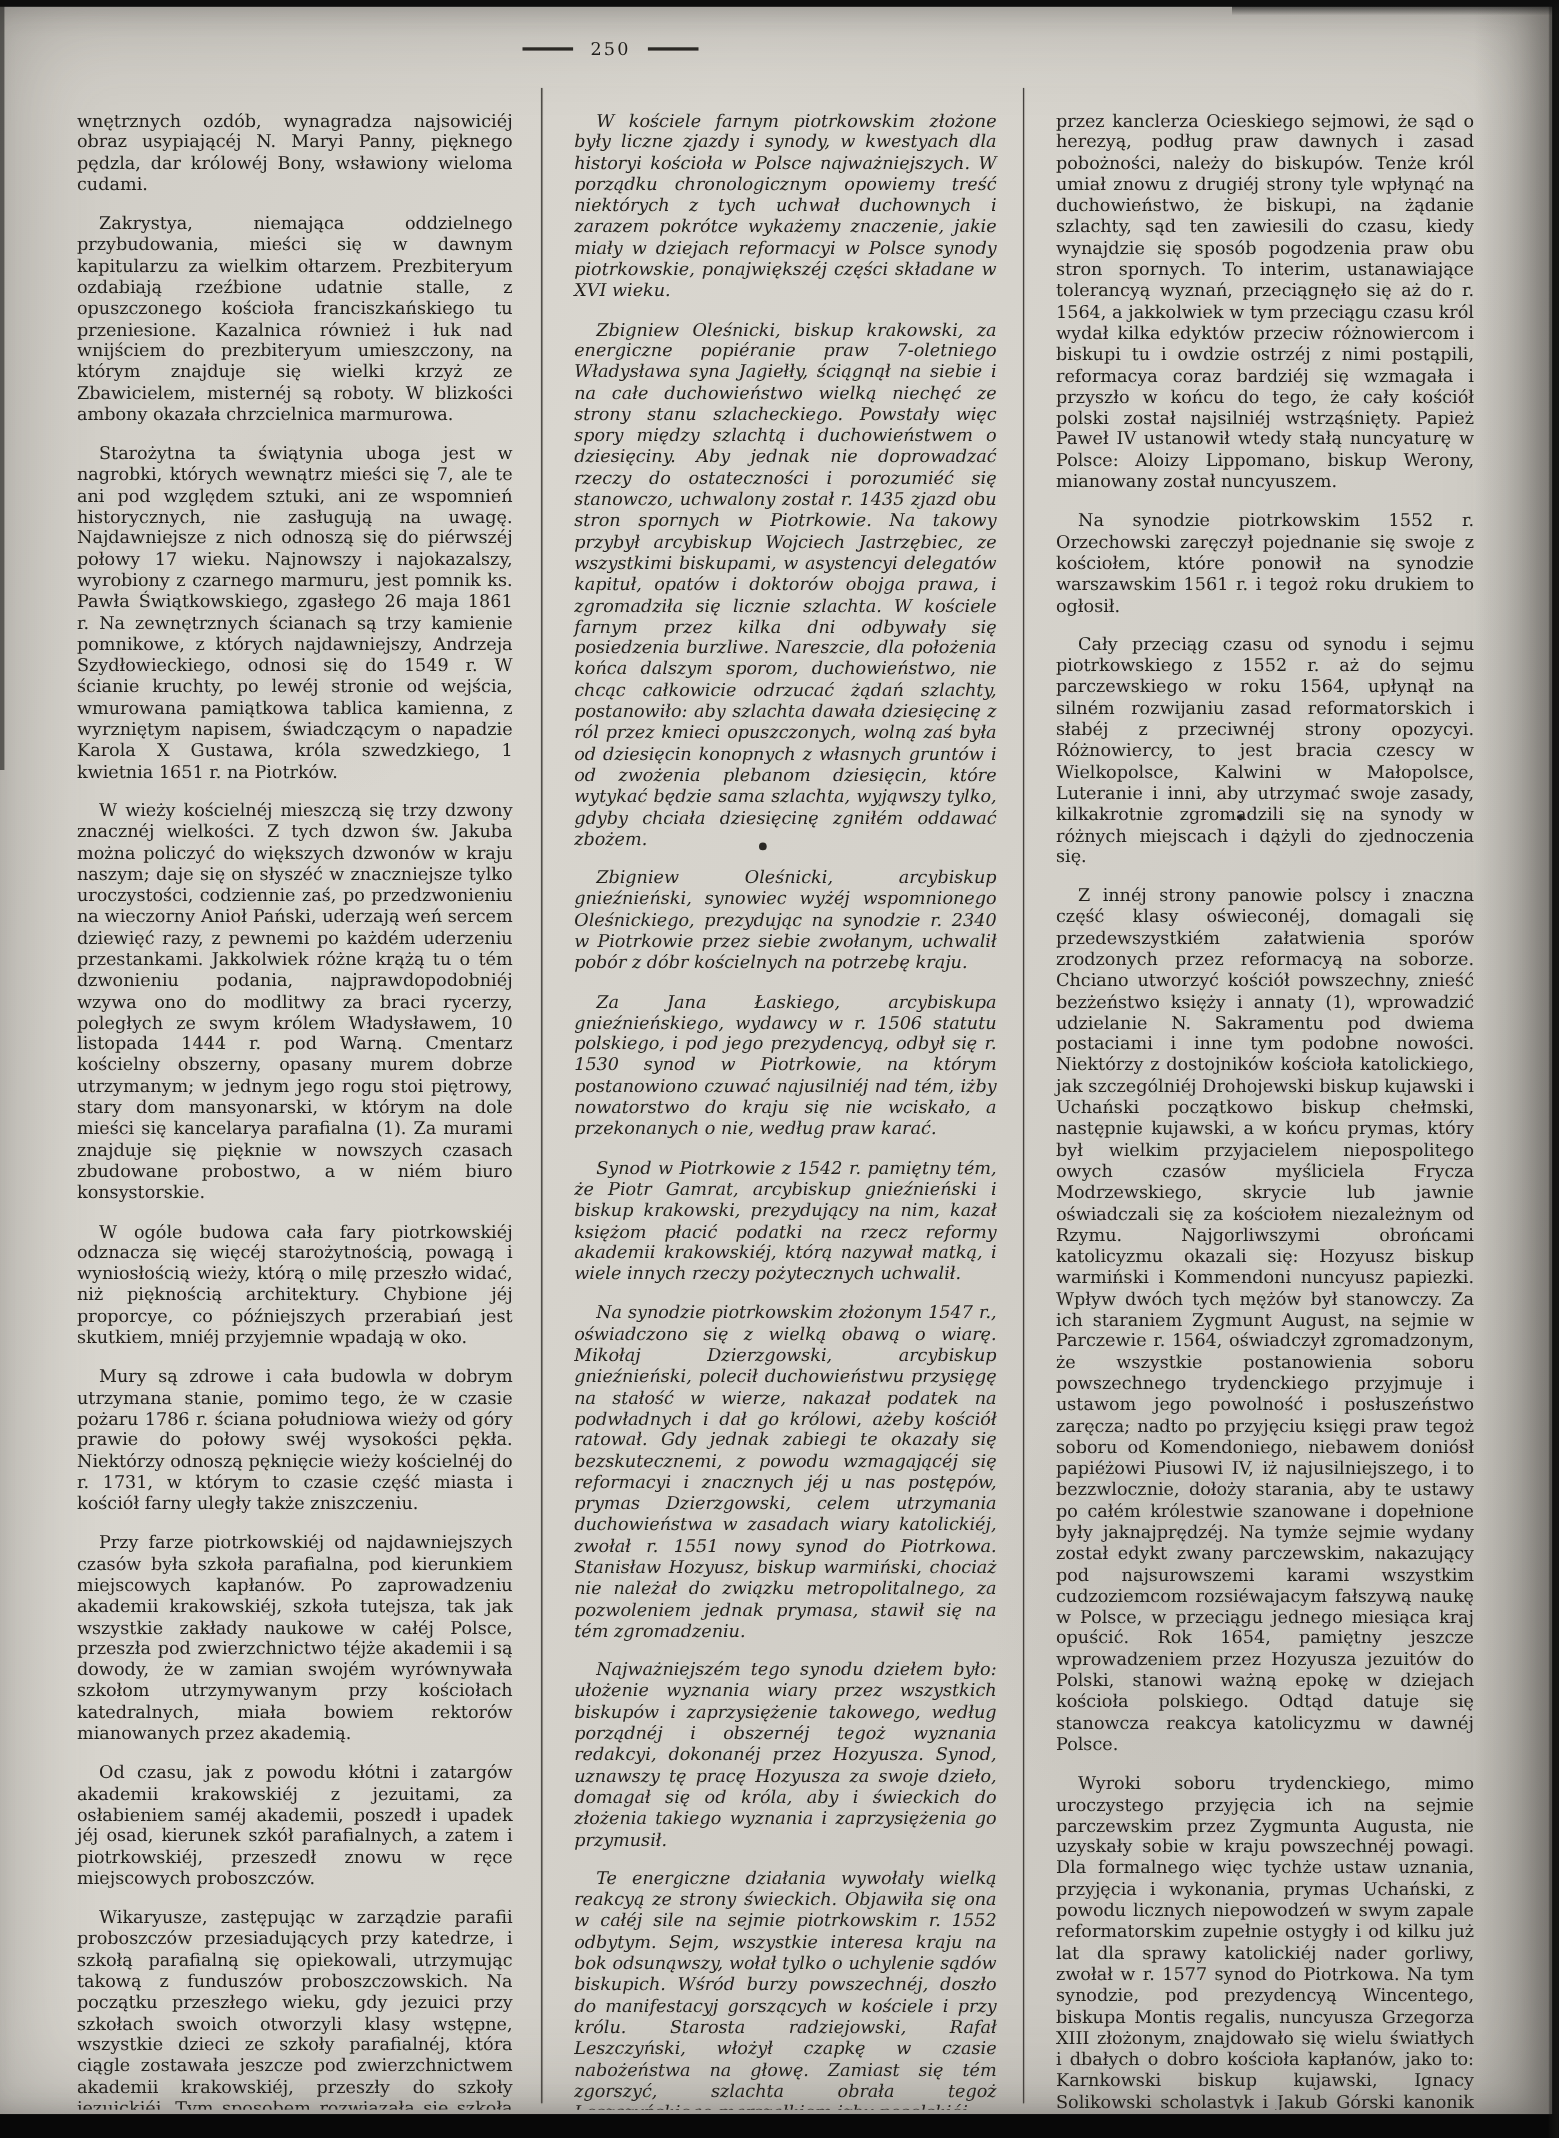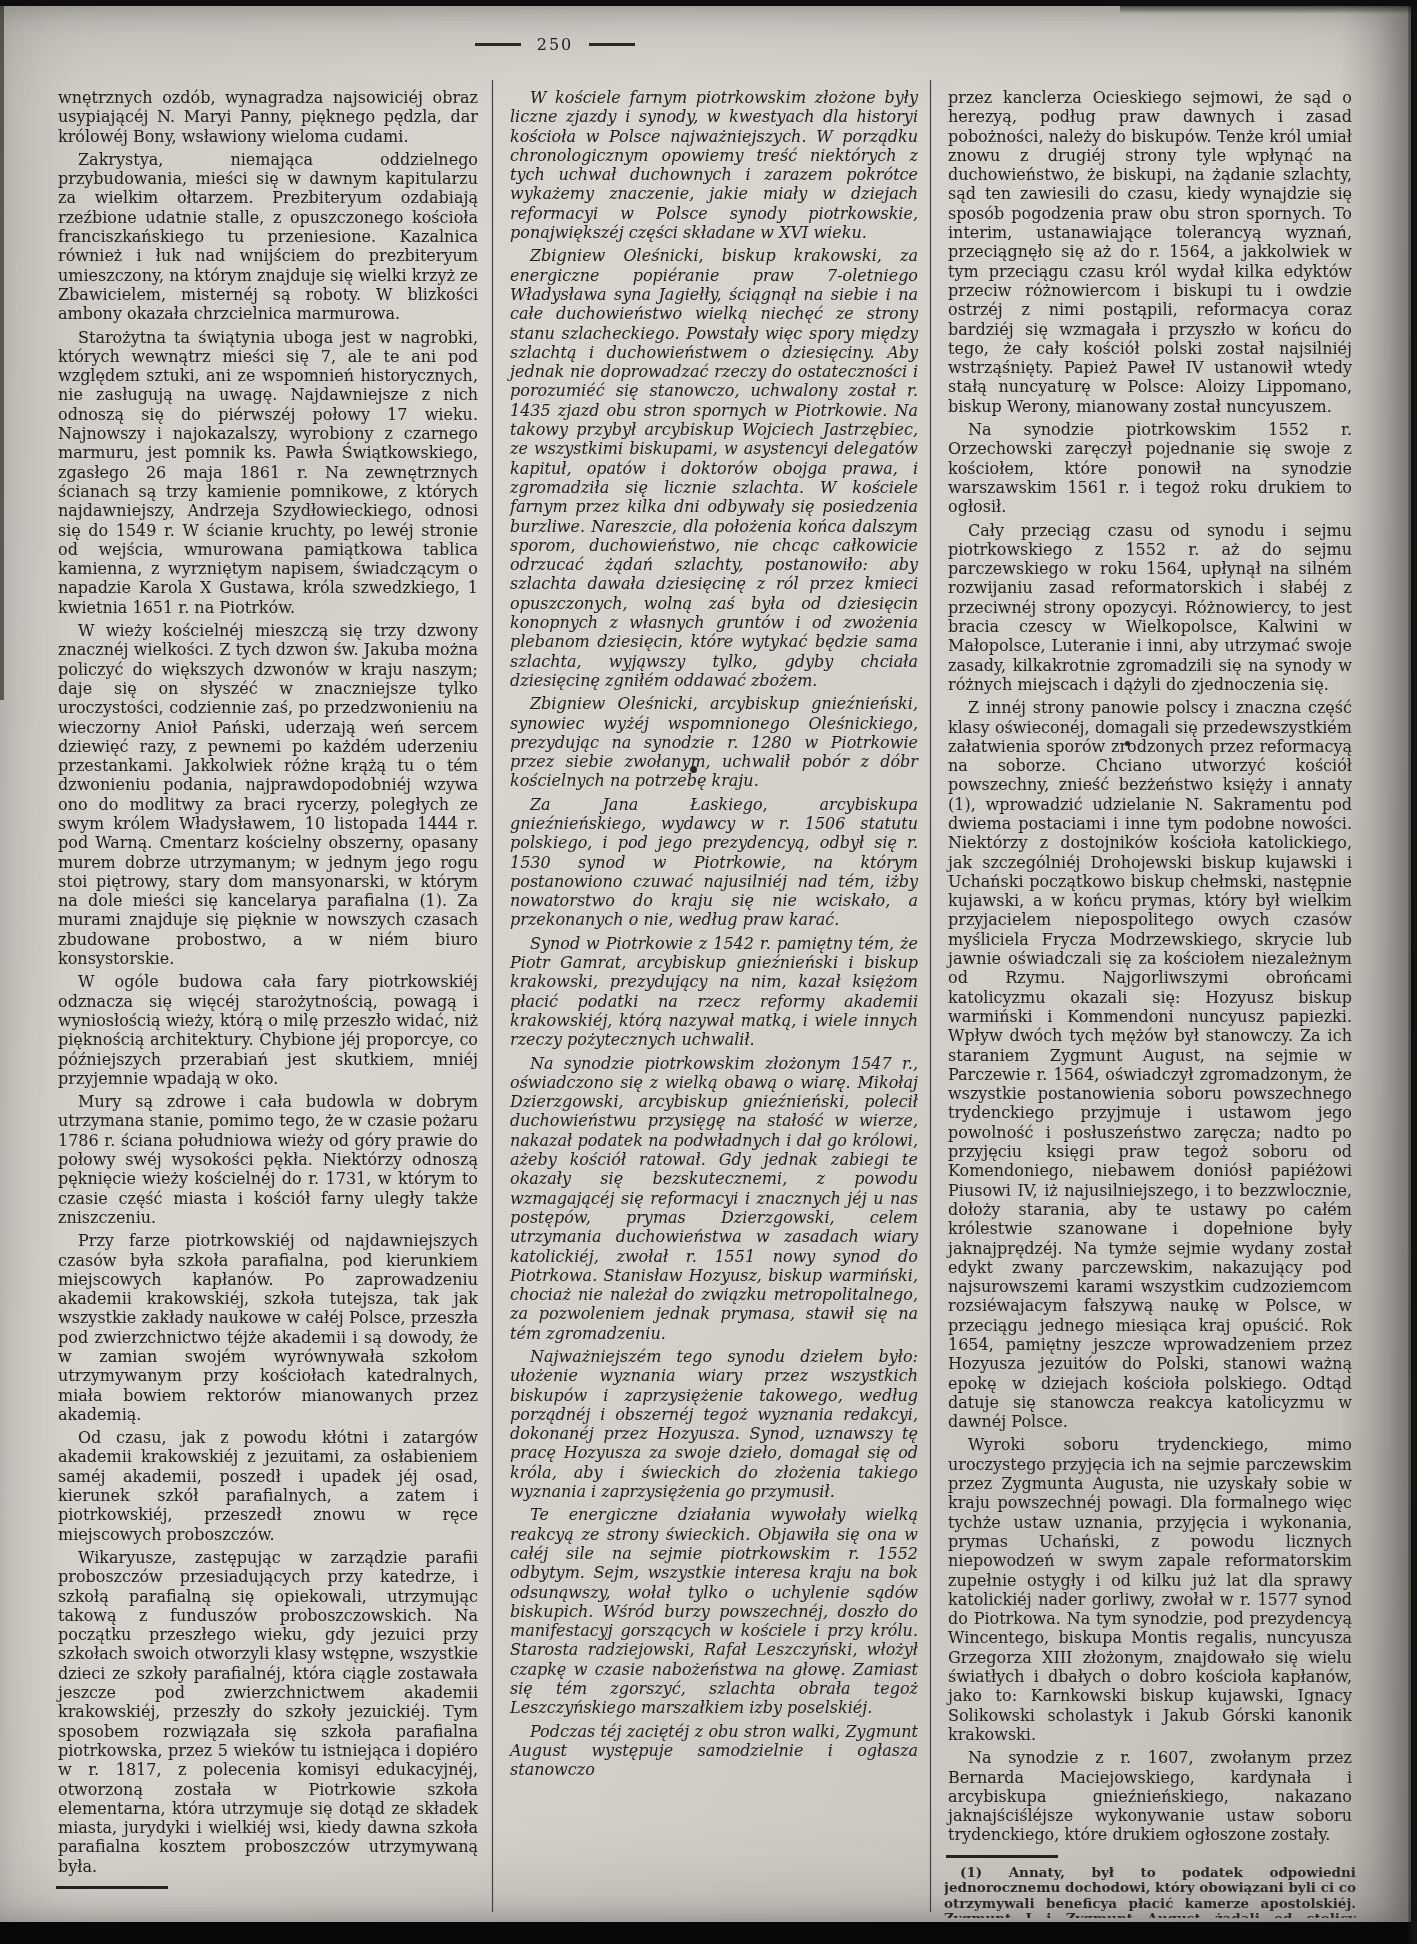--- a/index.html
+++ b/index.html
@@ -30,21 +30,21 @@
   .rule1{left:492px;}
   .rule2{left:930px;}
 
   .col{
     position:absolute;top:84px;height:1834px;overflow:hidden;
     color:#23201c;font-size:16px;line-height:19.3px;text-align:justify;
   }
   .col1{left:54px;width:428px;}
   .col2{left:506px;width:416px;font-style:italic;}
   .col3{left:944px;width:412px;}
-  .col p{margin:4px;text-indent:20px;}
+  .col p{margin:16px;text-indent:20px;}
   .col p.noindent{text-indent:0;}
 
   .footnote-block{display:none;margin-top:10px;}
   .fnrule{width:112px;height:3px;background:#24221f;margin:0 0 7px 2px;}
   .footnote-text p{margin:0;font-size:13.5px;line-height:15.5px;text-indent:16px;font-weight:bold;color:#2a2723;}
 
   .edge{position:absolute;pointer-events:none;}
   .edge-top{left:0;top:0;width:1417px;height:6px;background:#0d0d0d;}
   .edge-bottom{left:0;top:1922px;width:1417px;height:22px;background:#080808;}
   .edge-right{left:1408px;top:0;width:9px;height:1944px;background:linear-gradient(to right,rgba(20,20,18,.25),#141412);}
@@ -85,21 +85,21 @@
     </div>
   <div class="footnote-block" style="display: block;">
     <div class="fnrule"></div>
   </div>
 </div>
 
 <div class="col col2">
   <div>
       <p>W kościele farnym piotrkowskim złożone były liczne zjazdy i synody, w kwestyach dla historyi kościoła w Polsce najważniejszych. W porządku chronologicznym opowiemy treść niektórych z tych uchwał duchownych i zarazem pokrótce wykażemy znaczenie, jakie miały w dziejach reformacyi w Polsce synody piotrkowskie, ponajwiększéj części składane w XVI wieku.</p>
       <p>Zbigniew Oleśnicki, biskup krakowski, za energiczne popiéranie praw 7-oletniego Władysława syna Jagiełły, ściągnął na siebie i na całe duchowieństwo wielką niechęć ze strony stanu szlacheckiego. Powstały więc spory między szlachtą i duchowieństwem o dziesięciny. Aby jednak nie doprowadzać rzeczy do ostateczności i porozumiéć się stanowczo, uchwalony został r. 1435 zjazd obu stron spornych w Piotrkowie. Na takowy przybył arcybiskup Wojciech Jastrzębiec, ze wszystkimi biskupami, w asystencyi delegatów kapituł, opatów i doktorów obojga prawa, i zgromadziła się licznie szlachta. W kościele farnym przez kilka dni odbywały się posiedzenia burzliwe. Nareszcie, dla położenia końca dalszym sporom, duchowieństwo, nie chcąc całkowicie odrzucać żądań szlachty, postanowiło: aby szlachta dawała dziesięcinę z ról przez kmieci opuszczonych, wolną zaś była od dziesięcin konopnych z własnych gruntów i od zwożenia plebanom dziesięcin, które wytykać będzie sama szlachta, wyjąwszy tylko, gdyby chciała dziesięcinę zgniłém oddawać zbożem.</p>
-      <p>Zbigniew Oleśnicki, arcybiskup gnieźnieński, synowiec wyżéj wspomnionego Oleśnickiego, prezydując na synodzie r. 1280 w Piotrkowie przez siebie zwołanym, uchwalił pobór z dóbr kościelnych na potrzebę kraju.</p>
+      <p>Zbigniew Oleśnicki, arcybiskup gnieźnieński, synowiec wyżéj wspomnionego Oleśnickiego, prezydując na synodzie r. 2340 w Piotrkowie przez siebie zwołanym, uchwalił pobór z dóbr kościelnych na potrzebę kraju.</p>
       <p>Za Jana Łaskiego, arcybiskupa gnieźnieńskiego, wydawcy w r. 1506 statutu polskiego, i pod jego prezydencyą, odbył się r. 1530 synod w Piotrkowie, na którym postanowiono czuwać najusilniéj nad tém, iżby nowatorstwo do kraju się nie wciskało, a przekonanych o nie, według praw karać.</p>
       <p>Synod w Piotrkowie z 1542 r. pamiętny tém, że Piotr Gamrat, arcybiskup gnieźnieński i biskup krakowski, prezydujący na nim, kazał księżom płacić podatki na rzecz reformy akademii krakowskiéj, którą nazywał matką, i wiele innych rzeczy pożytecznych uchwalił.</p>
       <p>Na synodzie piotrkowskim złożonym 1547 r., oświadczono się z wielką obawą o wiarę. Mikołaj Dzierzgowski, arcybiskup gnieźnieński, polecił duchowieństwu przysięgę na stałość w wierze, nakazał podatek na podwładnych i dał go królowi, ażeby kościół ratował. Gdy jednak zabiegi te okazały się bezskutecznemi, z powodu wzmagającéj się reformacyi i znacznych jéj u nas postępów, prymas Dzierzgowski, celem utrzymania duchowieństwa w zasadach wiary katolickiéj, zwołał r. 1551 nowy synod do Piotrkowa. Stanisław Hozyusz, biskup warmiński, chociaż nie należał do związku metropolitalnego, za pozwoleniem jednak prymasa, stawił się na tém zgromadzeniu.</p>
       <p>Najważniejszém tego synodu dziełem było: ułożenie wyznania wiary przez wszystkich biskupów i zaprzysiężenie takowego, według porządnéj i obszernéj tegoż wyznania redakcyi, dokonanéj przez Hozyusza. Synod, uznawszy tę pracę Hozyusza za swoje dzieło, domagał się od króla, aby i świeckich do złożenia takiego wyznania i zaprzysiężenia go przymusił.</p>
       <p>Te energiczne działania wywołały wielką reakcyą ze strony świeckich. Objawiła się ona w całéj sile na sejmie piotrkowskim r. 1552 odbytym. Sejm, wszystkie interesa kraju na bok odsunąwszy, wołał tylko o uchylenie sądów biskupich. Wśród burzy powszechnéj, doszło do manifestacyj gorszących w kościele i przy królu. Starosta radziejowski, Rafał Leszczyński, włożył czapkę w czasie nabożeństwa na głowę. Zamiast się tém zgorszyć, szlachta obrała tegoż Leszczyńskiego marszałkiem izby poselskiéj.</p>
       <p>Podczas téj zaciętéj z obu stron walki, Zygmunt August występuje samodzielnie i ogłasza stanowczo</p>
     </div>
 
 </div>
 

